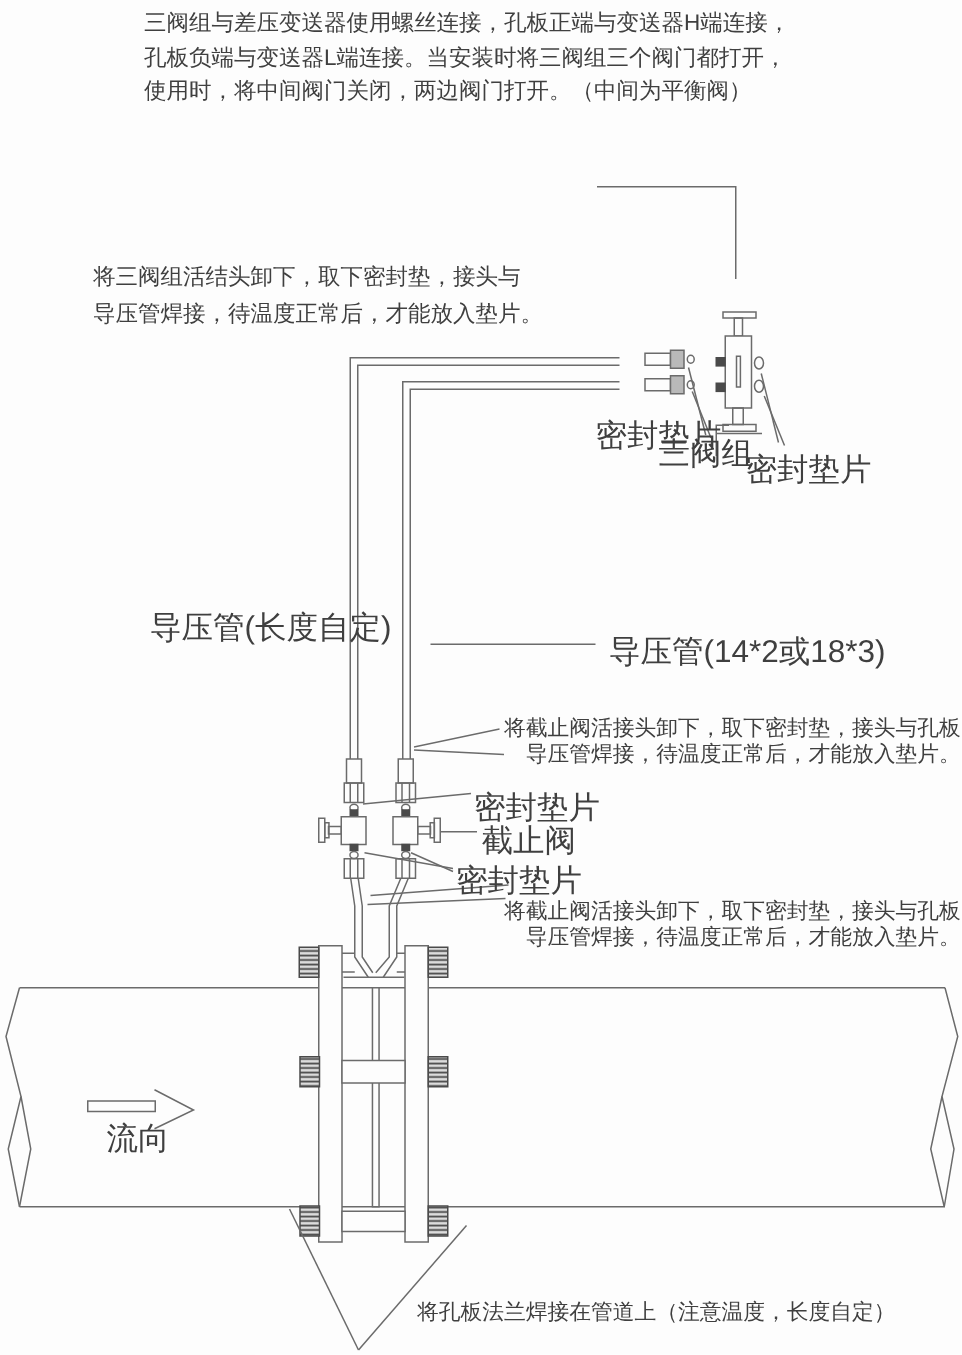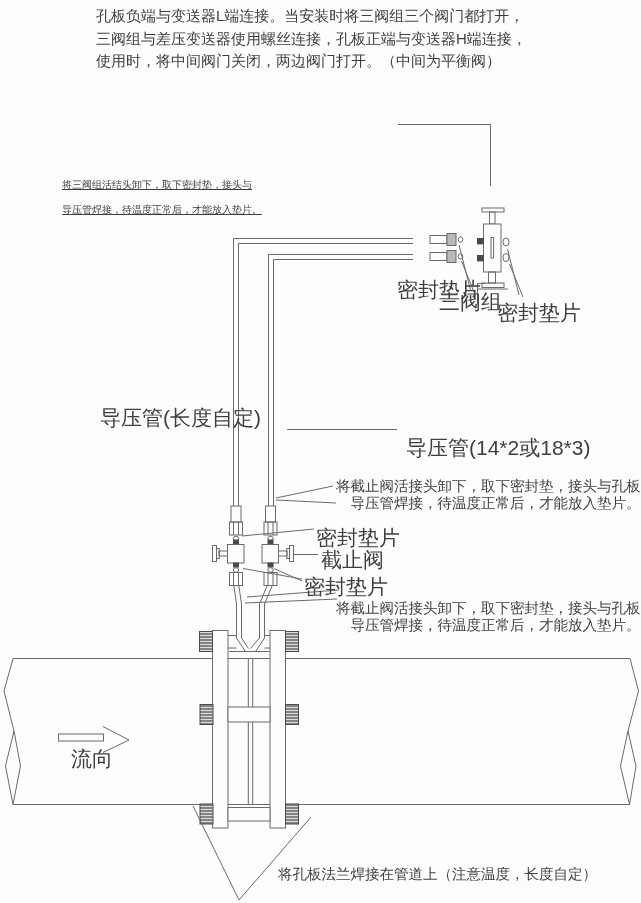--- a/index.html
+++ b/index.html
@@ -8,21 +8,21 @@
     position:relative;
     width:641px;height:903px;
     background:#fdfdfd;
     font-family:"Liberation Sans","DejaVu Sans",sans-serif;
     color:#3f3f3f;
     overflow:hidden;
   }
   #diagram-svg{position:absolute;left:0;top:0;}
   .txt{position:absolute;white-space:nowrap;color:#3f3f3f;}
   .para15{font-size:15px;line-height:22.5px;}
-  .para15b{font-size:10px;line-height:25px;text-decoration:underline;}
+  .para15b{font-size:15px;line-height:25px;}
   .para14{font-size:14.5px;line-height:17px;text-align:right;}
   .lbl{font-size:21px;}
   .lbl14{font-size:14.5px;}
 </style>
 </head>
 <body>
 
 <div id="canvas">
 
   <svg id="diagram-svg" width="641" height="903" viewBox="0 0 641 903" fill="none" stroke="#6b6b6b" stroke-width="1">
@@ -163,39 +163,39 @@
       <line x1="311" y1="817" x2="239" y2="900"></line>
     </g>
 
     <g>
       <rect x="58.5" y="734" width="45" height="7" fill="#fdfdfd"></rect>
       <polyline points="103,726.5 129,740 103,752.5"></polyline>
     </g>
   </svg>
 
   <div class="txt para15" style="left:96px;top:5px;">
+    <div>三阀组与差压变送器使用螺丝连接，孔板正端与变送器H端连接，</div>
     <div>孔板负端与变送器L端连接。当安装时将三阀组三个阀门都打开，</div>
-    <div>三阀组与差压变送器使用螺丝连接，孔板正端与变送器H端连接，</div>
     <div>使用时，将中间阀门关闭，两边阀门打开。（中间为平衡阀）</div>
   </div>
 
   <div class="txt para15b" style="left:62px;top:172px;">
     <div>将三阀组活结头卸下，取下密封垫，接头与</div>
     <div>导压管焊接，待温度正常后，才能放入垫片。</div>
   </div>
 
   <div class="txt lbl" style="left:397px;top:276px;">密封垫片</div>
 
   <div class="txt lbl" style="left:439px;top:288px;">三阀组</div>
 
   <div class="txt lbl" style="left:497px;top:299px;">密封垫片</div>
 
   <div class="txt lbl" style="left:100px;top:404px;">导压管(长度自定)</div>
 
-  <div class="txt lbl" style="left:406px;top:420px;margin-top:14px;">导压管(14*2或18*3)</div>
+  <div class="txt lbl" style="left:406px;top:420px;">导压管(14*2或18*3)</div>
 
   <div class="txt para14" style="left:336px;top:478px;">
     <div>将截止阀活接头卸下，取下密封垫，接头与孔板</div>
     <div>导压管焊接，待温度正常后，才能放入垫片。</div>
   </div>
 
   <div class="txt lbl" style="left:316px;top:524px;">密封垫片</div>
 
   <div class="txt lbl" style="left:321px;top:546px;">截止阀</div>
 

